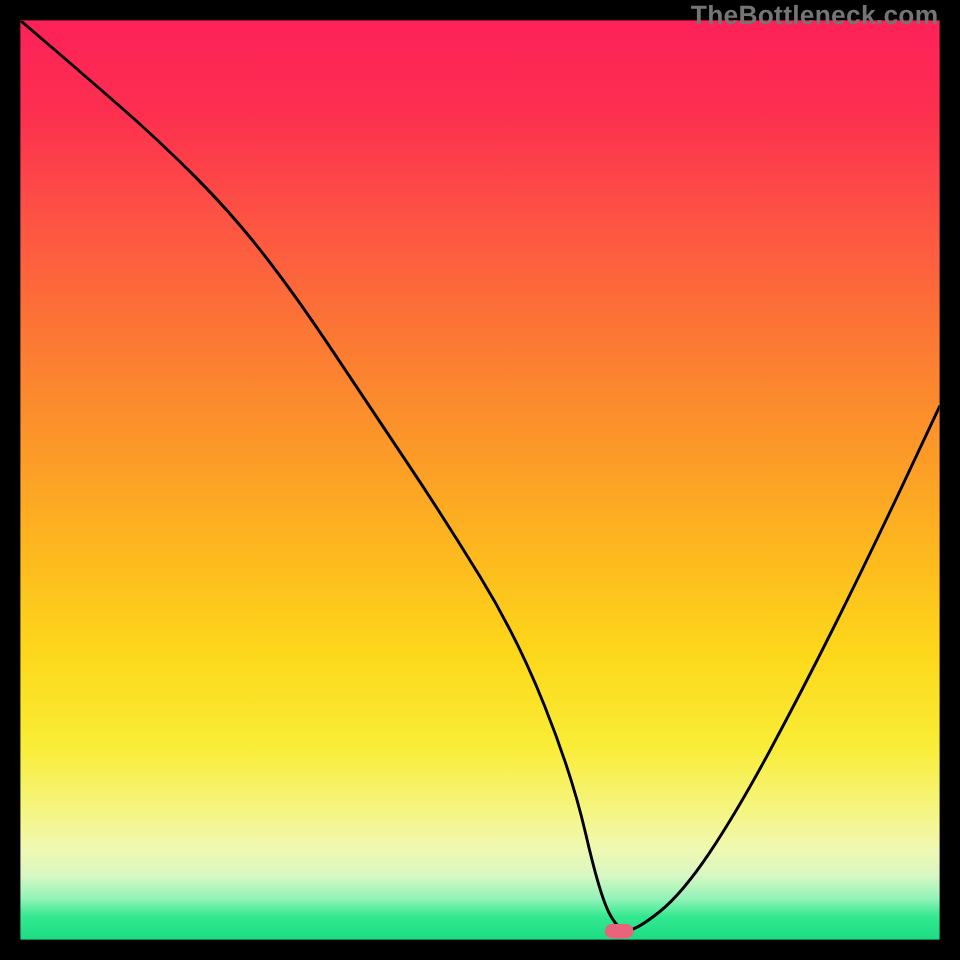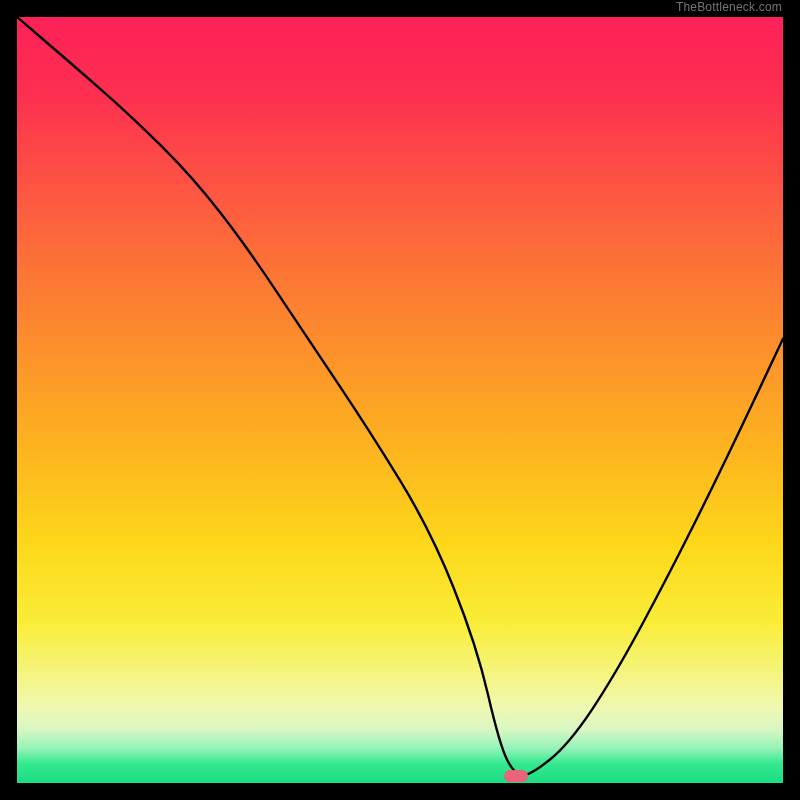--- a/index.html
+++ b/index.html
@@ -48,22 +48,22 @@
     height: 12px;
     border-radius: 6px;
     background: #e9637b;
     transform: translate(-50%, -50%);
   }
   .watermark {
     position: absolute;
     top: 0px;
     right: 18px;
     font-family: Arial, Helvetica, sans-serif;
-    font-size: 12px;
-    font-weight: 400;
+    font-size: 22px;
+    font-weight: 700;
     color: #757575;
     letter-spacing: 0.2px;
   }
 </style>
 </head>
 <body>
 
 <div class="stage">
   <div class="plot">
     <svg class="curve" viewBox="0 0 766 766" preserveAspectRatio="none">

